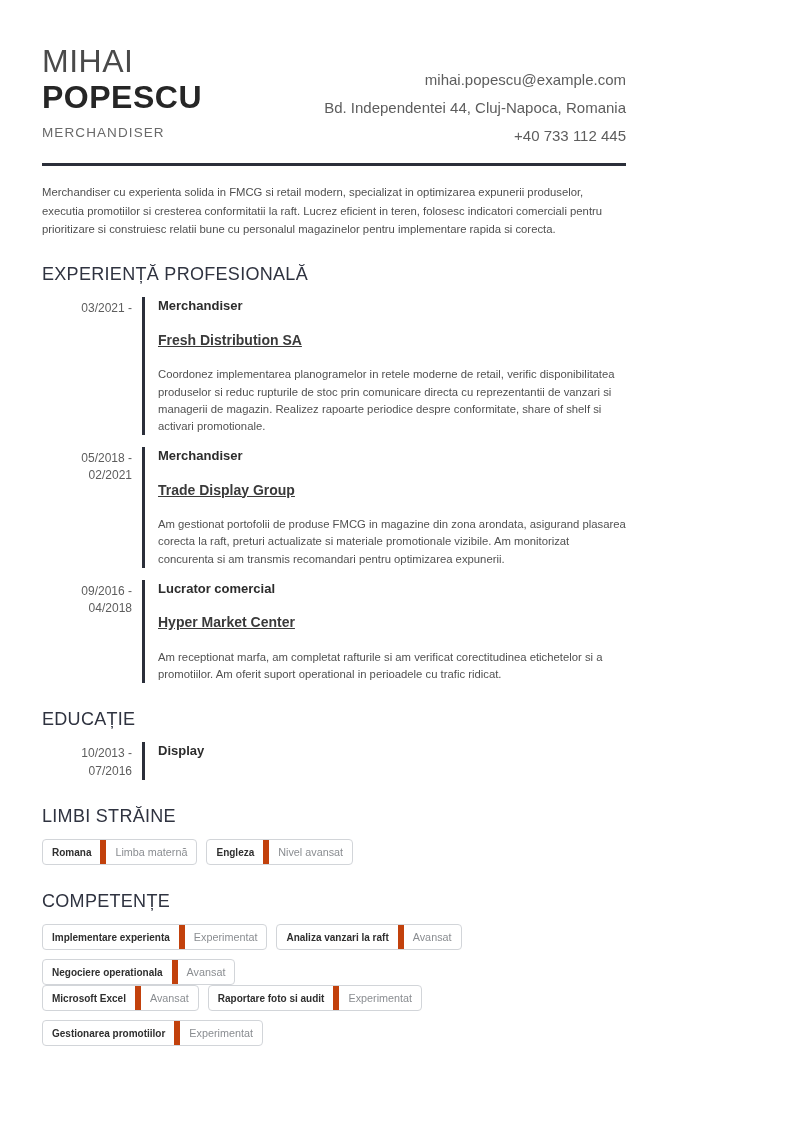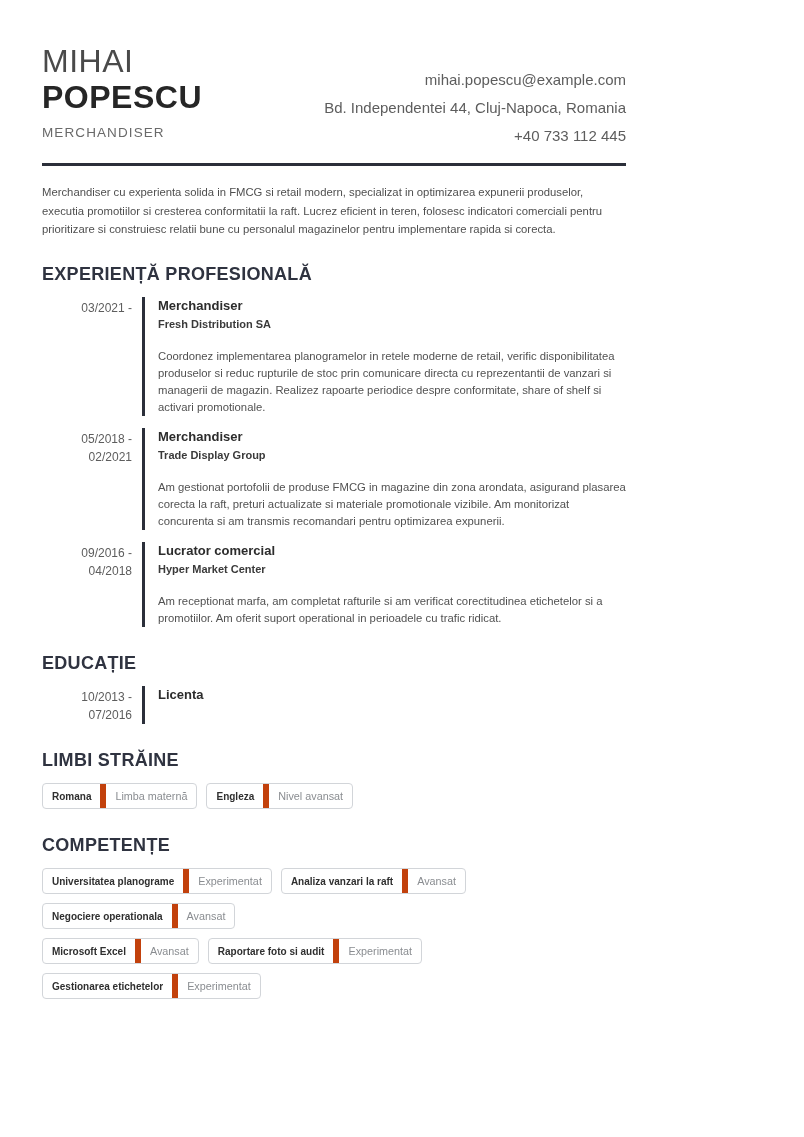--- a/index.html
+++ b/index.html
@@ -80,21 +80,21 @@
     font-size: 11.3px;
     line-height: 1.62;
     color: #4f4f4f;
     text-align: left;
   }
 
   
   .section { margin-top: 26px; }
   .section-title {
     font-size: 18px;
-    font-weight: 700;
+    font-weight: 400;
     letter-spacing: 0.3px;
     color: #2f3340;
     text-transform: uppercase;
     margin: 4px 0 12px 0;
   }
 
   
   .entry {
     display: flex;
     align-items: stretch;
@@ -117,25 +117,26 @@
     margin-right: 13px;
   }
   .entry-body { flex: 1 1 auto; padding-top: 0; }
   .entry-role {
     font-size: 13px;
     font-weight: 700;
     color: #2c2c2c;
     line-height: 1.35;
   }
   .entry-org {
-    font-size: 11px;
+    font-size: 14px;
     font-weight: 700;
     color: #3a3a3a;
     line-height: 1.55;
-    margin-top: 1px;
+    margin-top: 15px;
+    text-decoration: underline;
   }
   .entry-org .org-extra {
     font-weight: 400;
     color: #6f6f6f;
     margin-left: 6px;
   }
   .entry-desc {
     font-size: 11.3px;
     line-height: 1.52;
     color: #515151;
@@ -169,21 +170,21 @@
   .tag-level {
     display: flex;
     align-items: center;
     padding: 0 9px;
     font-size: 10.8px;
     font-weight: 400;
     color: #8a8d91;
     border-left: 6px solid #c2410c;
     white-space: nowrap;
   }
-  .tag-row + .tag-row { margin-top: 9px; }
+  .tag-row + .tag-row { }
 </style>
 </head>
 <body>
 
 <div class="page">
 
   <div class="header">
     <div class="identity">
       <div class="name-first">MIHAI</div>
       <div class="name-last">POPESCU</div>
@@ -237,21 +238,21 @@
   </div>
 
   <div class="section">
     <div class="section-title">EDUCAȚIE</div>
 
     <div class="entry">
       <div class="entry-dates">10/2013 -
 07/2016</div>
       <div class="entry-bar"></div>
       <div class="entry-body">
-        <div class="entry-role">Licenta</div>
+        <div class="entry-role">Display</div>
       </div>
     </div>
   </div>
 
   <div class="section">
     <div class="section-title">LIMBI STRĂINE</div>
     <div class="tag-row">
       <div class="tag">
         <span class="tag-label">Romana</span>
         <span class="tag-level">Limba maternă</span>
@@ -261,21 +262,21 @@
         <span class="tag-level">Nivel avansat</span>
       </div>
     </div>
   </div>
 
   <div class="section">
     <div class="section-title">COMPETENȚE</div>
 
     <div class="tag-row">
       <div class="tag">
-        <span class="tag-label">Universitatea planograme</span>
+        <span class="tag-label">Implementare experienta</span>
         <span class="tag-level">Experimentat</span>
       </div>
       <div class="tag">
         <span class="tag-label">Analiza vanzari la raft</span>
         <span class="tag-level">Avansat</span>
       </div>
       <div class="tag">
         <span class="tag-label">Negociere operationala</span>
         <span class="tag-level">Avansat</span>
       </div>
@@ -284,19 +285,19 @@
     <div class="tag-row">
       <div class="tag">
         <span class="tag-label">Microsoft Excel</span>
         <span class="tag-level">Avansat</span>
       </div>
       <div class="tag">
         <span class="tag-label">Raportare foto si audit</span>
         <span class="tag-level">Experimentat</span>
       </div>
       <div class="tag">
-        <span class="tag-label">Gestionarea etichetelor</span>
+        <span class="tag-label">Gestionarea promotiilor</span>
         <span class="tag-level">Experimentat</span>
       </div>
     </div>
   </div>
 
 </div>
 
 </body></html>

